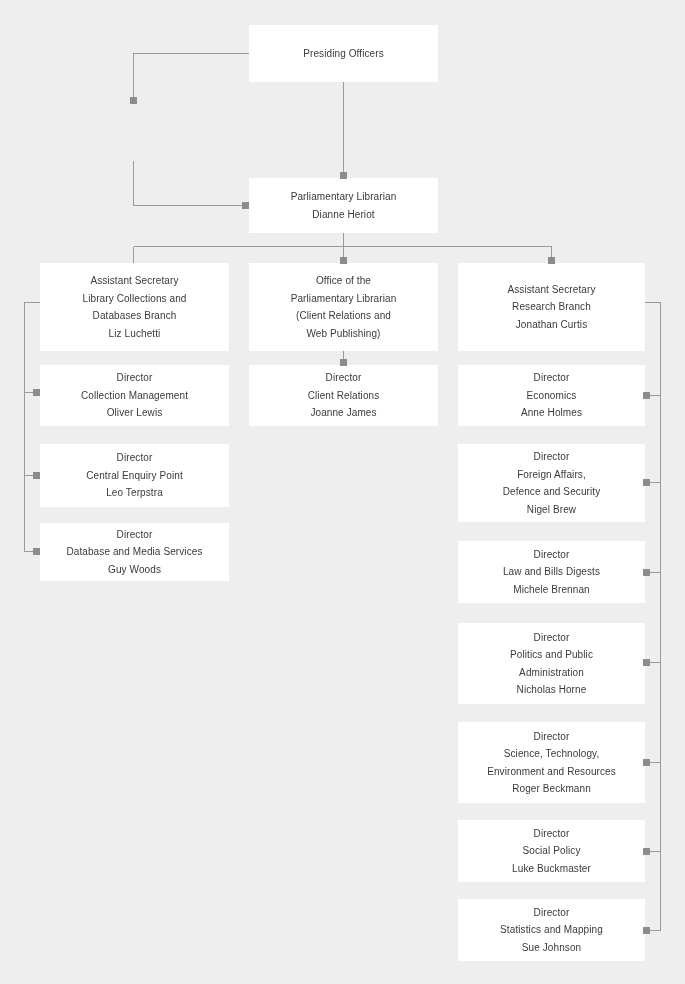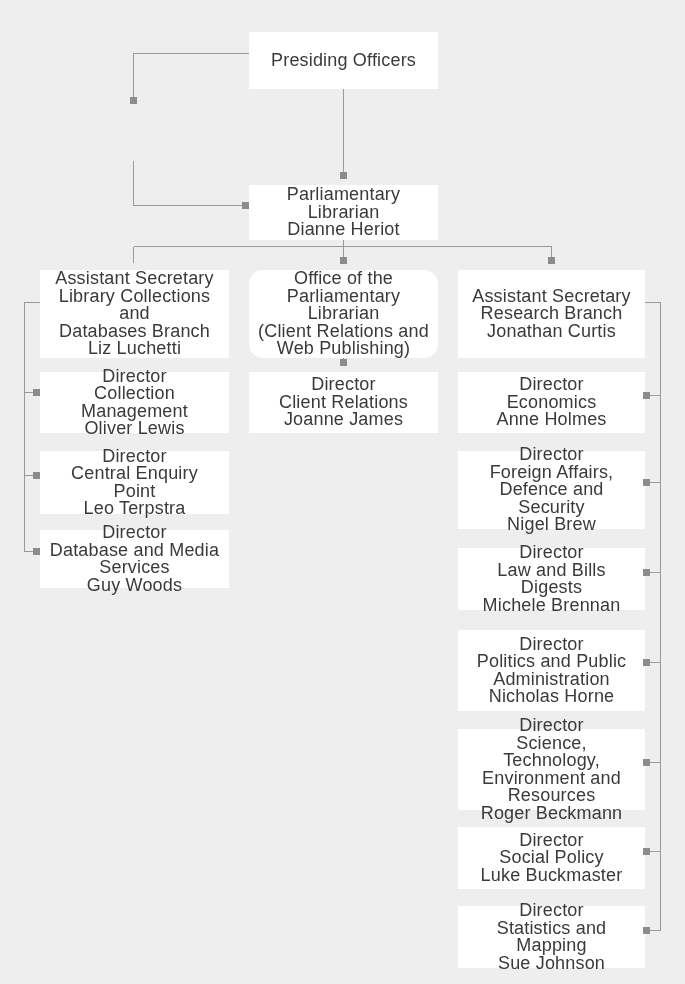--- a/index.html
+++ b/index.html
@@ -31,26 +31,25 @@
   }
   .node {
     position: absolute;
     background: #ffffff;
     box-sizing: border-box;
     display: flex;
     align-items: center;
     justify-content: center;
     text-align: center;
     color: #3a3a3a;
-    font-size: 18px;
+    font-size: 10px;
     line-height: 17.5px;
     letter-spacing: 0.01em;
     padding: 4px 8px;
     z-index: 2;
-    margin-top: 7px;
   }
   .node .lbl {
     white-space: pre-line;
     display: block;
     width: 100%;
   }
   .dot {
     position: absolute;
     width: 7px;
     height: 7px;
@@ -122,21 +121,21 @@
 Dianne Heriot</span>
   </div>
 
   <div class="node" style="left: 40px; top: 263px; width: 189px; height: 88px; background: rgb(255, 255, 255); color: rgb(58, 58, 58);">
     <span class="lbl">Assistant Secretary
 Library Collections and
 Databases Branch
 Liz Luchetti</span>
   </div>
 
-  <div class="node" style="left: 249px; top: 263px; width: 189px; height: 88px; background: rgb(255, 255, 255); color: rgb(58, 58, 58); border-radius: 14px;">
+  <div class="node" style="left: 249px; top: 263px; width: 189px; height: 88px; background: rgb(255, 255, 255); color: rgb(58, 58, 58);">
     <span class="lbl">Office of the
 Parliamentary Librarian
 (Client Relations and
 Web Publishing)</span>
   </div>
 
   <div class="node" style="left: 458px; top: 263px; width: 187px; height: 88px; background: rgb(255, 255, 255); color: rgb(58, 58, 58);">
     <span class="lbl">Assistant Secretary
 Research Branch
 Jonathan Curtis</span>

